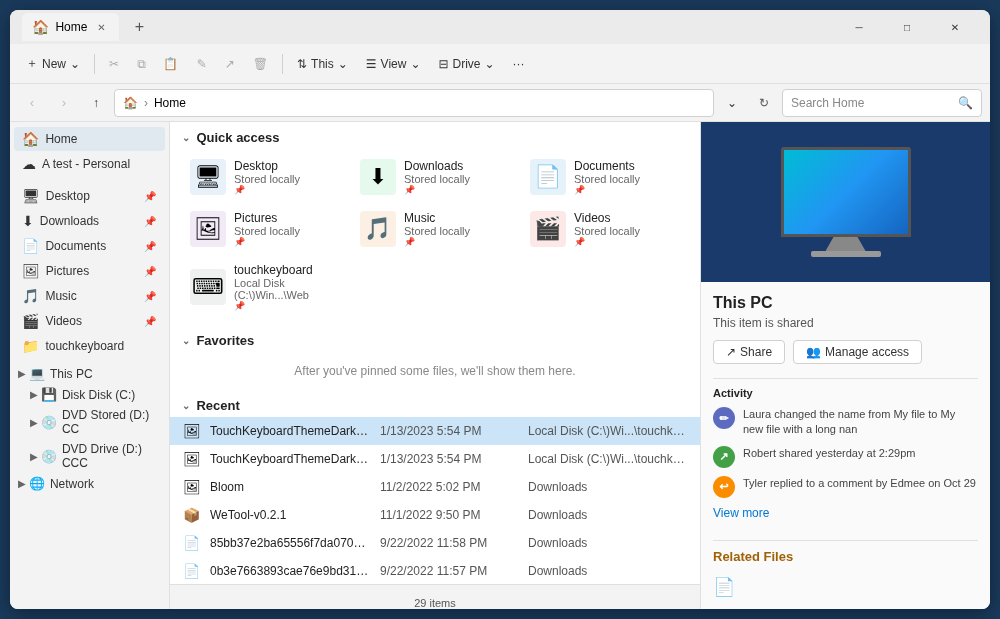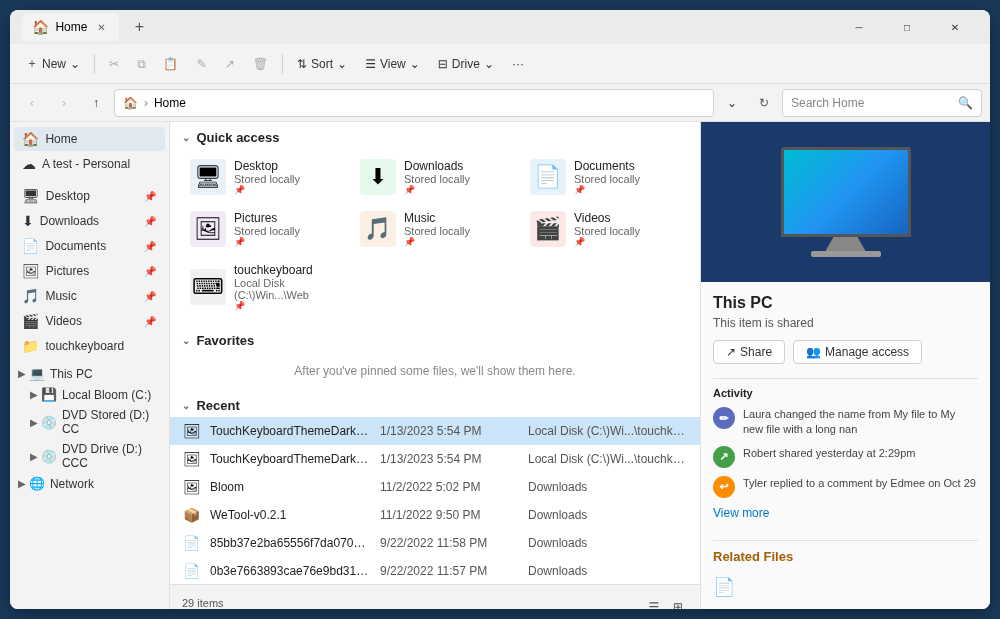--- a/index.html
+++ b/index.html
@@ -249,27 +249,28 @@
     .recent-row.selected { background: #cce4f7; }
     .recent-icon { width: 20px; height: 20px; flex-shrink: 0; display: flex; align-items: center; justify-content: center; font-size: 14px; }
     .recent-name { flex: 1; color: #222; overflow: hidden; text-overflow: ellipsis; white-space: nowrap; min-width: 0; }
     .recent-date { width: 140px; flex-shrink: 0; color: #555; }
     .recent-location { width: 160px; flex-shrink: 0; color: #555; overflow: hidden; text-overflow: ellipsis; white-space: nowrap; }
     
     .status-bar {
       background: #f3f3f3;
       height: 24px;
       display: flex;
-      align-items: flex-start;
+      align-items: center;
       padding: 12px 12px;
       border-top: 1px solid #e0e0e0;
       font-size: 11px;
       color: #555;
       flex-shrink: 0;
       justify-content: space-between;
+      flex-direction: column;
     }
     .status-right { display: flex; gap: 4px; }
     .view-btn {
       width: 20px; height: 20px;
       display: flex; align-items: center; justify-content: center;
       cursor: pointer; color: #555; font-size: 12px;
     }
     
     .right-panel {
       width: 290px;
@@ -431,21 +432,21 @@
     </div>
     <div class="toolbar-btn disabled">
       <span>↗</span>
     </div>
     <div class="toolbar-btn disabled">
       <span>🗑</span>
     </div>
     <div class="toolbar-separator"></div>
     <div class="toolbar-btn">
       <span>⇅</span>
-      <span>Sort</span>
+      <span>This</span>
       <span>⌄</span>
     </div>
     <div class="toolbar-btn">
       <span>☰</span>
       <span>View</span>
       <span>⌄</span>
     </div>
     <div class="toolbar-btn">
       <span>⊟</span>
       <span>Drive</span>
@@ -521,21 +522,21 @@
       </div>
       <div style="height:4px;"></div>
       <div class="sidebar-tree-item">
         <span class="tree-chevron">▶</span>
         <span class="tree-icon">💻</span>
         <span>This PC</span>
       </div>
       <div class="sidebar-tree-item" style="padding-left:20px;">
         <span class="tree-chevron">▶</span>
         <span class="tree-icon">💾</span>
-        <span>Local Bloom (C:)</span>
+        <span>Disk Disk (C:)</span>
       </div>
       <div class="sidebar-tree-item" style="padding-left:20px;">
         <span class="tree-chevron">▶</span>
         <span class="tree-icon">💿</span>
         <span>DVD Stored (D:) CC</span>
       </div>
       <div class="sidebar-tree-item" style="padding-left:20px;">
         <span class="tree-chevron">▶</span>
         <span class="tree-icon">💿</span>
         <span>DVD Drive (D:) CCC</span>

